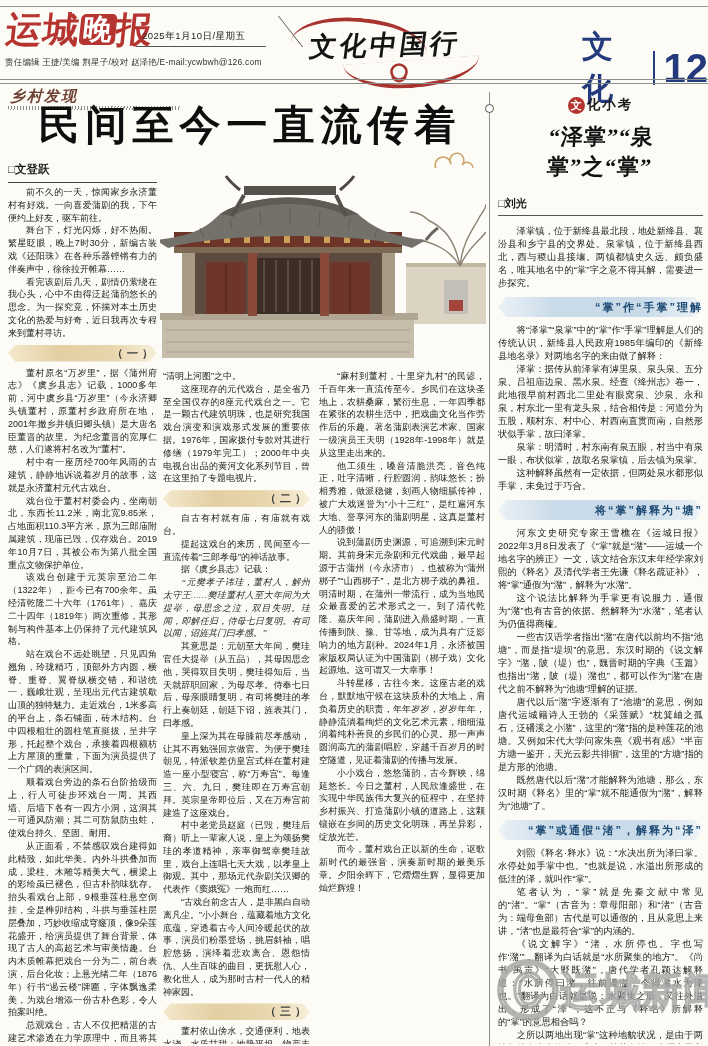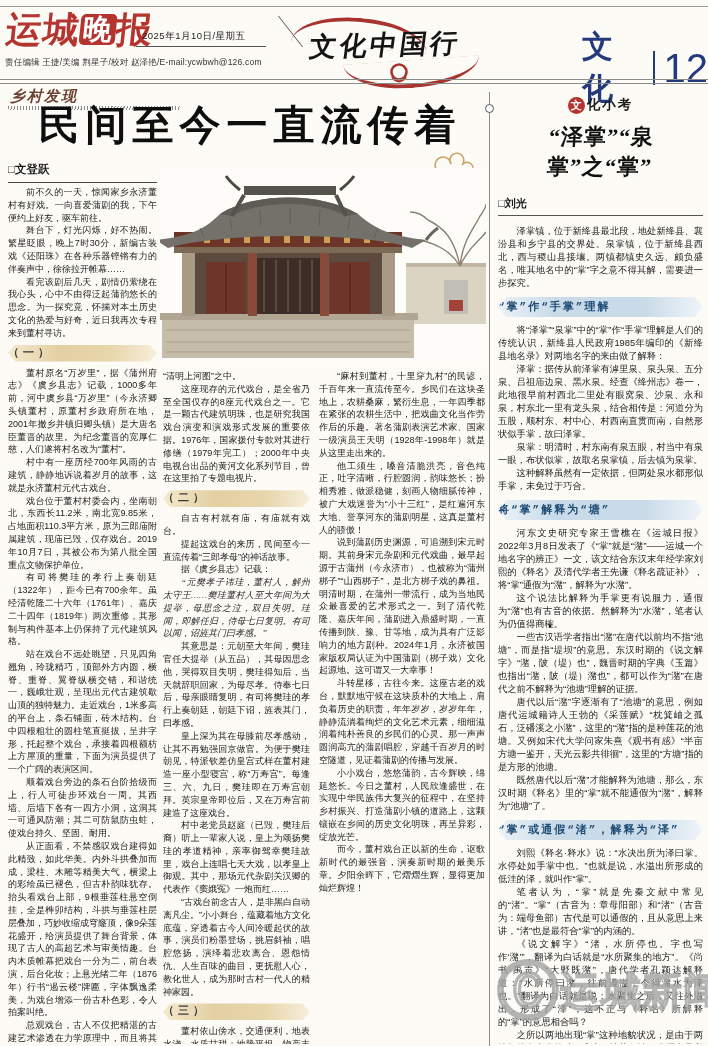--- a/index.html
+++ b/index.html
@@ -14,38 +14,38 @@
   .date-rule{position:absolute;left:136px;top:46px;width:130px;border-bottom:1px solid #555;}
   .date-slash{position:absolute;left:264px;top:16px;width:26px;height:31px;border-right:1px solid #555;transform:skewX(38deg);}
   .staffline{position:absolute;left:5px;top:57px;font-size:8.5px;color:#333;letter-spacing:.2px;}
   .banner{position:absolute;left:278px;top:27px;width:214px;text-align:center;font-family:"Liberation Serif",serif;font-weight:900;font-size:27px;color:#141414;transform:skewX(-9deg) rotate(-1.5deg);letter-spacing:3px;}
   .arc-top{position:absolute;left:292px;top:18px;width:136px;height:26px;border-top:4px solid #a83430;border-radius:50% 50% 0 0/100% 100% 0 0;transform:rotate(5deg);}
   .arc-bottom{position:absolute;left:344px;top:60px;width:136px;height:24px;border-bottom:4px solid #a83430;border-radius:0 0 50% 50%/0 0 100% 100%;transform:rotate(-4deg);}
   .knot{position:absolute;left:388px;top:62px;}
   .corner{position:absolute;left:582px;top:14px;display:flex;align-items:center;gap:9px;color:#233a7d;margin-top:12px;}
   .corner .sec{font-size:31px;font-weight:900;letter-spacing:2px;}
   .corner .sep{width:2px;height:34px;background:#233a7d;}
-  .corner .num{font-size:40px;font-weight:400;}
+  .corner .num{font-size:40px;font-weight:700;}
   .rule-a{position:absolute;left:0;top:79px;width:708px;border-top:1px solid #8c8c8c;}
   .rule-b{position:absolute;left:0;top:83px;width:708px;border-top:1px solid #8c8c8c;}
 
   
   .kicker{position:absolute;left:10px;top:87px;font-size:15px;font-weight:bold;font-style:italic;color:#6e4333;letter-spacing:2px;}
   .kicker-hatch{position:absolute;left:8px;top:106px;width:172px;height:4px;background:repeating-linear-gradient(100deg,#8a8a8a 0 1px,transparent 1px 3px);}
   .headline{position:absolute;left:12px;top:98px;width:476px;text-align:center;font-size:41px;font-weight:900;letter-spacing:6px;color:#0e0e0e;font-family:"Liberation Sans",sans-serif;}
   .cloud1{position:absolute;left:430px;top:146px;}
   .author{position:absolute;left:8px;top:162px;width:149px;font-size:11.5px;font-weight:bold;border-bottom:1px solid #444;padding-bottom:5px;}
   .col{position:absolute;font-size:9px;line-height:12.8px;overflow:hidden;text-align:justify;}
   .col1{left:8px;top:186px;width:149px;height:858px;}
   .col2{left:163px;top:370px;width:147px;height:674px;}
   .col3{left:319px;top:370px;width:166px;height:674px;}
   .blk-para{text-indent:2em;}
   .blk-cont{text-indent:0;}
   .blk-quote{text-indent:2em;font-family:"Liberation Serif",serif;font-style:italic;color:#2d2d2d;}
-  .blk-band{margin:5px 0;height:17px;line-height:17px;text-align:left;text-indent:0;font-weight:bold;font-size:11px;letter-spacing:4px;color:#3a3a3a;background:linear-gradient(90deg,#f4e9cd,#e3cfa2 35%,#e8d6ac 70%,#f7efdb);clip-path:polygon(0 50%,5% 0,95% 0,100% 50%,95% 100%,5% 100%);font-family:Liberation Mono, monospace;}
+  .blk-band{margin:5px 0;height:17px;line-height:17px;text-align:right;text-indent:0;font-weight:bold;font-size:11px;letter-spacing:4px;color:#3a3a3a;background:linear-gradient(90deg,#f4e9cd,#e3cfa2 35%,#e8d6ac 70%,#f7efdb);clip-path:polygon(0 50%,5% 0,95% 0,100% 50%,95% 100%,5% 100%);}
 
   
   .photo{position:absolute;left:160px;top:168px;width:326px;height:198px;background:#fdfcf9;}
 
   
   .vdivider{position:absolute;left:489px;top:92px;height:954px;border-left:1px solid #8c8c8c;}
   .vdot{position:absolute;left:485px;top:104px;width:7px;height:7px;border:1.5px solid #555;border-radius:50%;background:#fff;}
   .sidebar{position:absolute;left:498px;top:96px;width:205px;height:948px;overflow:hidden;}
   .side-tag{display:flex;align-items:center;justify-content:center;gap:2px;margin-bottom:8px;}
   .tag-circle{width:17px;height:17px;border-radius:50%;background:#b5342f;color:#fff;font-size:11px;font-weight:bold;display:flex;align-items:center;justify-content:center;font-family:"Liberation Serif",serif;}
@@ -167,21 +167,21 @@
   </div>
 
   <div class="col col1">
       <div class="blk-para">前不久的一天，惊闻家乡永济董村有好戏。一向喜爱蒲剧的我，下午便约上好友，驱车前往。</div>
       <div class="blk-para">舞台下，灯光闪烁，好不热闹。繁星眨眼，晚上7时30分，新编古装戏《还阳珠》在各种乐器铿锵有力的伴奏声中，徐徐拉开帷幕……</div>
       <div class="blk-para">看完该剧后几天，剧情仍萦绕在我心头，心中不由得泛起蒲韵悠长的思念。为一探究竟，怀揣对本土历史文化的热爱与好奇，近日我再次专程来到董村寻访。</div>
       <div class="blk-band">（一）</div>
       <div class="blk-para">董村原名“万岁里”，据《蒲州府志》《虞乡县志》记载，1000多年前，河中虞乡县“万岁里”（今永济卿头镇董村，原董村乡政府所在地，2001年撤乡并镇归卿头镇）是大唐名臣董晋的故里。为纪念董晋的宽厚仁慈，人们遂将村名改为“董村”。</div>
       <div class="blk-para">村中有一座历经700年风雨的古建筑，静静地诉说着岁月的故事，这就是永济董村元代古戏台。</div>
       <div class="blk-para">戏台位于董村村委会内，坐南朝北，东西长11.2米，南北宽9.85米，占地面积110.3平方米，原为三郎庙附属建筑，现庙已毁，仅存戏台。2019年10月7日，其被公布为第八批全国重点文物保护单位。</div>
-      <div class="blk-para">有司将樊珪的孝行上奏朝廷（1322年），距今已有700余年。虽经清乾隆二十六年（1761年）、嘉庆二十四年（1819年）两次重修，其形制与构件基本上仍保持了元代建筑风格。</div>
+      <div class="blk-para">该戏台创建于元英宗至治二年（1322年），距今已有700余年。虽经清乾隆二十六年（1761年）、嘉庆二十四年（1819年）两次重修，其形制与构件基本上仍保持了元代建筑风格。</div>
       <div class="blk-para">站在戏台不远处眺望，只见四角翘角，玲珑精巧，顶部外方内圆，横脊、重脊、翼脊纵横交错，和谐统一，巍峨壮观，呈现出元代古建筑歇山顶的独特魅力。走近戏台，1米多高的平台上，条石铺面，砖木结构。台中四根粗壮的圆柱笔直挺拔，呈井字形，托起整个戏台，承接着四根额枋上方屋顶的重量，下面为演员提供了一个广阔的表演区间。</div>
       <div class="blk-para">顺着戏台旁边的条石台阶拾级而上，行人可徒步环戏台一周。其西墙、后墙下各有一四方小洞，这洞其一可通风防潮；其二可防鼠防虫蛀，使戏台持久、坚固、耐用。</div>
       <div class="blk-para">从正面看，不禁感叹戏台建得如此精致，如此华美。内外斗拱叠加而成，梁柱、木雕等精美大气，横梁上的彩绘虽已褪色，但古朴韵味犹存。抬头看戏台上部，9根垂莲柱悬空倒挂，全是榫卯结构，斗拱与垂莲柱层层叠加，巧妙收缩成穹窿顶，像9朵莲花盛开，给演员提供了舞台背景，体现了古人的高超艺术与审美情趣。台内木质帷幕把戏台一分为二，前台表演，后台化妆；上悬光绪二年（1876年）行书“遏云楼”牌匾，字体飘逸柔美，为戏台增添一份古朴色彩，令人拍案叫绝。</div>
       <div class="blk-para">总观戏台，古人不仅把精湛的古建艺术渗透在力学原理中，而且将其与美妙的声学原理有机融合，把演员原汁原味的演唱传递给观众，堪称一流水平，不得不让人叹服。</div>
     </div>
   <div class="col col2">
       <div class="blk-cont">“清明上河图”之中。</div>
       <div class="blk-para">这座现存的元代戏台，是全省乃至全国仅存的8座元代戏台之一。它是一颗古代建筑明珠，也是研究我国戏台演变和演戏形式发展的重要依据。1976年，国家拨付专款对其进行修缮（1979年完工）；2000年中央电视台出品的黄河文化系列节目，曾在这里拍了专题电视片。</div>
       <div class="blk-band">（二）</div>
       <div class="blk-para">自古有村就有庙，有庙就有戏台。</div>

